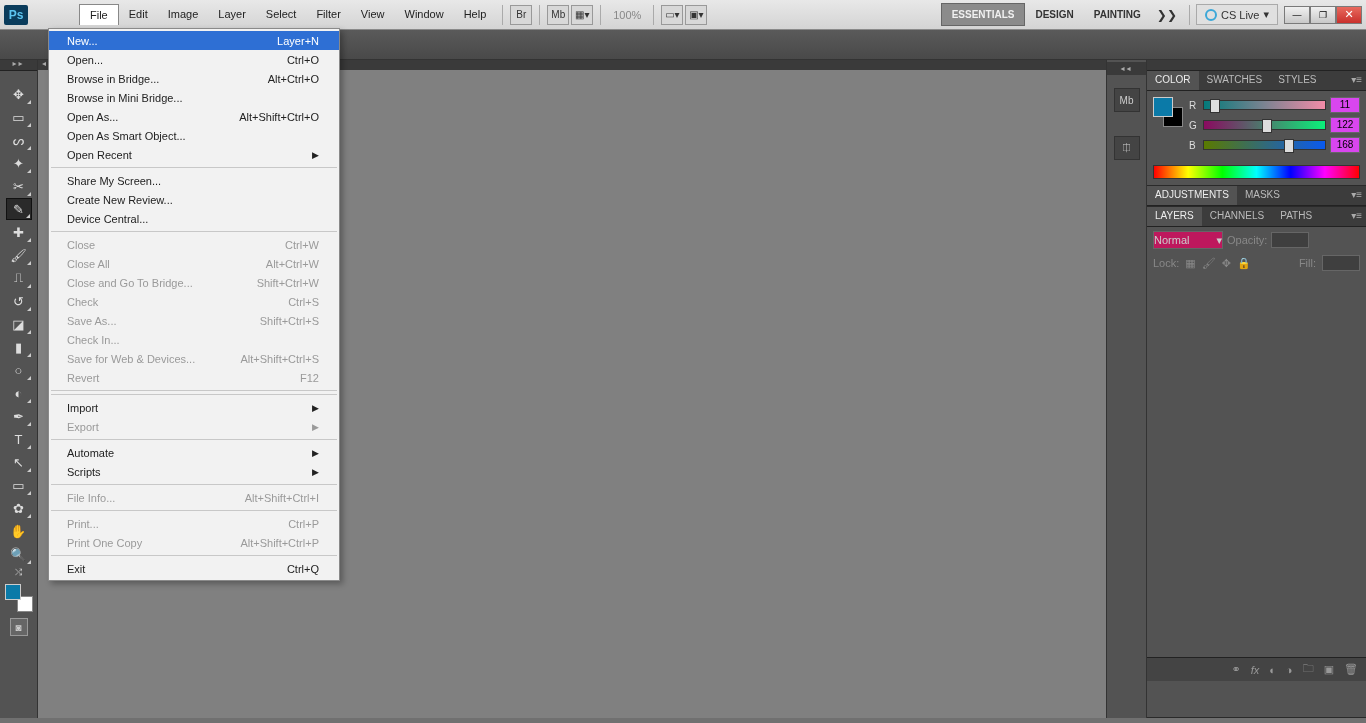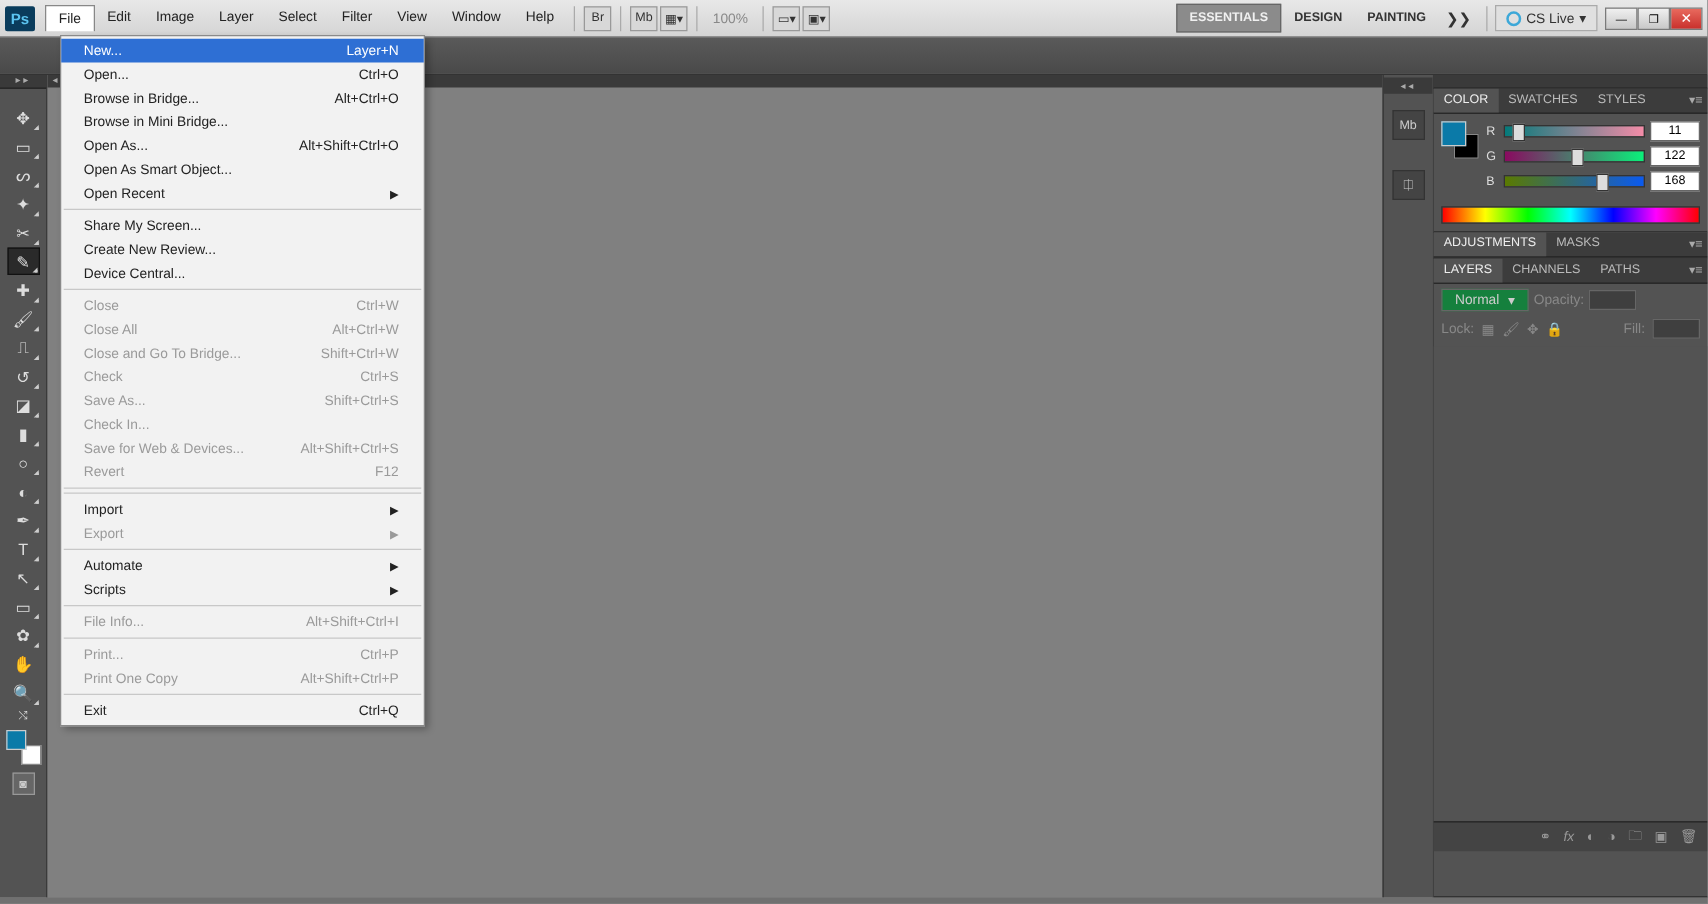--- a/index.html
+++ b/index.html
@@ -53,43 +53,43 @@
 .cswatch .bg{position:absolute;width:20px;height:20px;background:#000;border:1px solid #888;bottom:0;right:0}
 .sliders{flex:1}
 .srow{display:flex;align-items:center;gap:4px;margin-bottom:4px}
 .srow label{width:10px;color:#ddd;font-size:10px}
 .slider{flex:1;height:10px;position:relative;border:1px solid #333}
 .sR{background:linear-gradient(90deg,#047a7a,#f48ca8)}
 .sG{background:linear-gradient(90deg,#8a0a60,#0af07a)}
 .sB{background:linear-gradient(90deg,#5a7a00,#0a5af0)}
 .slider::after{content:"";position:absolute;top:-2px;width:8px;height:12px;background:#ddd;border:1px solid #333}
 .sR::after{left:5%}.sG::after{left:48%}.sB::after{left:66%}
-.sval{width:40px;height:16px;background:#ffffff;border:1px solid #666;font-size:10px;text-align:center;line-height:14px;color:#000}
+.sval{width:30px;height:16px;background:#d946ef;border:1px solid #666;font-size:10px;text-align:center;line-height:14px;color:#000}
 .spectrum{height:14px;margin:2px 6px 6px;background:linear-gradient(90deg,red,yellow,lime,cyan,blue,magenta,red);border:1px solid #333}
 .layer-opts{padding:4px 6px;display:flex;align-items:center;gap:4px;color:#888;font-size:10px}
-.lo-sel{width:70px;height:18px;background:#15803d;border:1px solid #666;color:#ccc;padding:0 10px;display:flex;align-items:center;justify-content:space-between}
+.lo-sel{width:70px;height:18px;background:#be185d;border:1px solid #666;color:#ccc;padding:0 0;display:flex;align-items:center;justify-content:space-between}
 .lo-row2{padding:2px 6px 6px;display:flex;align-items:center;gap:6px;color:#888;font-size:10px}
 .lo-ico{color:#888;font-size:11px}
 .layer-area{height:380px;background:#535353}
 .layer-foot{height:24px;background:#444;border-top:1px solid #222;display:flex;align-items:center;justify-content:flex-end;gap:10px;padding:0 8px;color:#999;font-size:11px}
 .statusbar{position:absolute;bottom:0;left:0;right:0;height:5px;background:#707070}
 
 .dropdown{position:absolute;left:48px;top:28px;width:292px;background:#f2f2f2;border:1px solid #8a8a8a;box-shadow:3px 3px 6px rgba(0,0,0,.3);z-index:100;padding:2px 0}
 .dd-item{height:19px;display:flex;align-items:center;justify-content:space-between;padding:0 20px 0 18px;color:#222;cursor:pointer}
 .dd-item.hl{background:#2e6fd4;color:#fff}
 .dd-item.dis{color:#9a9a9a}
 .dd-item .arr{font-size:9px}
 .dd-sep{height:1px;background:#c8c8c8;margin:3px 2px}
 </style>
 </head>
 <body>
 
 <div class="menubar">
   <div class="ps-logo">Ps</div>
-  <div id="menu-items" style="display: flex;">
+  <div id="menu-items" style="display: flex; margin-left: 43px;">
       <div class="menu-item open">File</div>
       <div class="menu-item">Edit</div>
       <div class="menu-item">Image</div>
       <div class="menu-item">Layer</div>
       <div class="menu-item">Select</div>
       <div class="menu-item">Filter</div>
       <div class="menu-item">View</div>
       <div class="menu-item">Window</div>
       <div class="menu-item">Help</div>
     </div>

